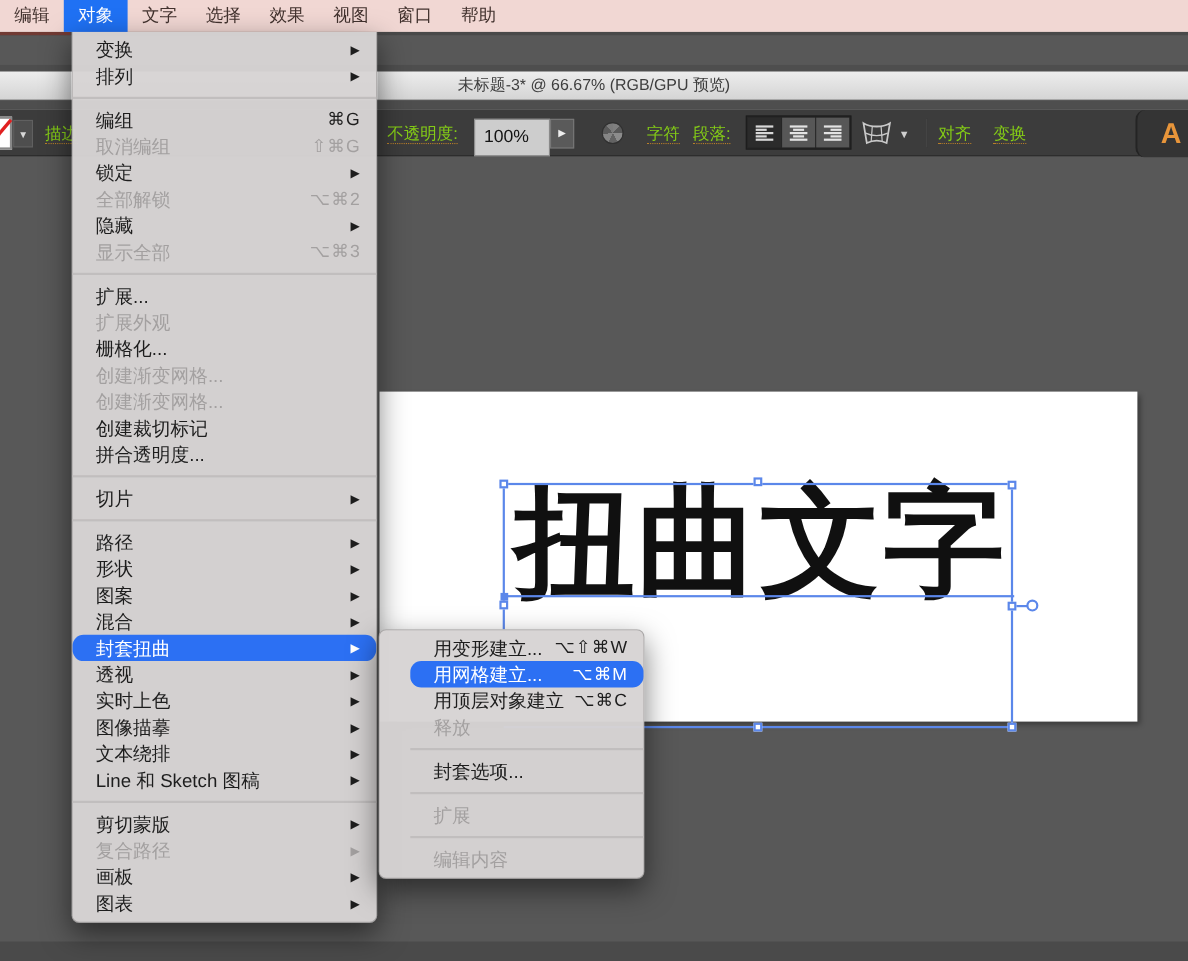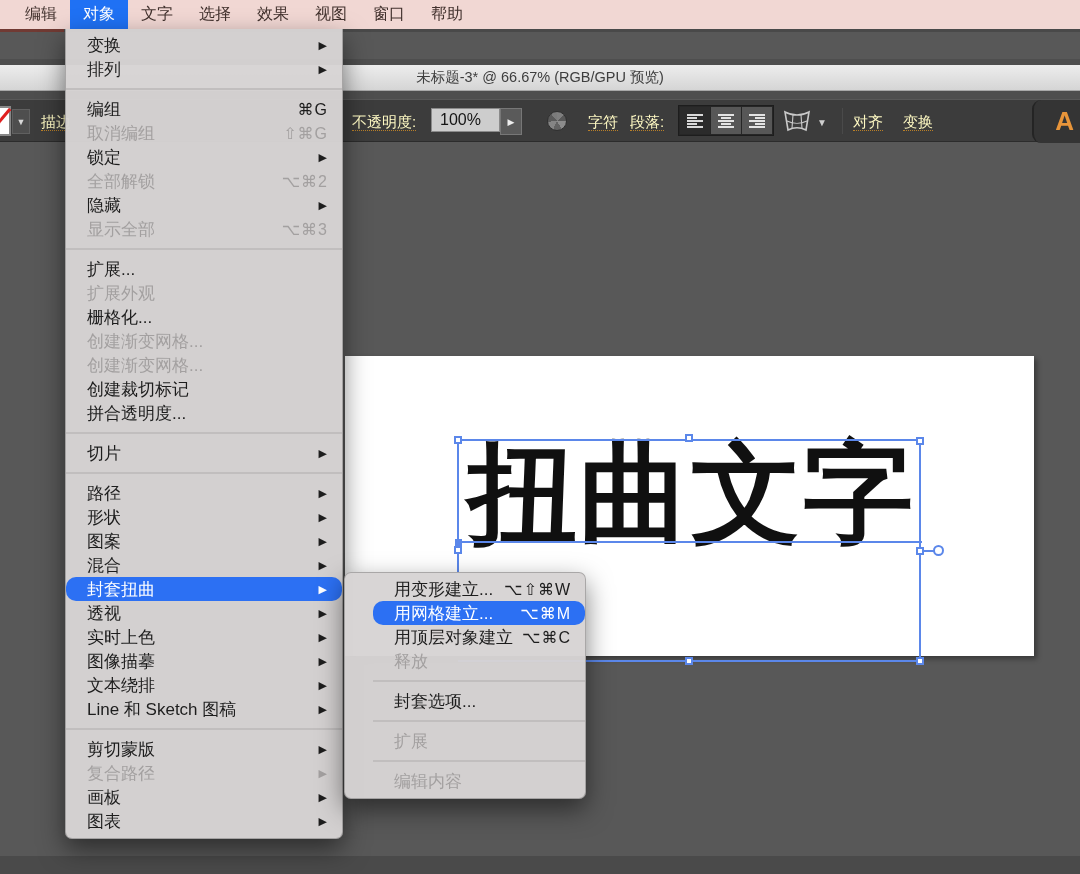--- a/index.html
+++ b/index.html
@@ -2,44 +2,44 @@
 <html><head>
 <meta charset="utf-8">
 <style>
   html,body{margin:0;padding:0;background:#585858;}
   *{box-sizing:border-box;}
   body{font-family:"Liberation Sans","DejaVu Sans",sans-serif;}
   #stage{position:relative;width:1080px;height:874px;overflow:hidden;background:#585858;}
   .abs{position:absolute;}
 
   
-  #menubar{left:0;top:0;width:1080px;height:29px;background:#f1d7d3;display:flex;align-items:stretch;padding-left:12px;z-index:50;}
+  #menubar{left:0;top:0;width:1080px;height:29px;background:#f1d7d3;display:flex;align-items:stretch;padding-left:0;z-index:50;}
   .mb-item{display:flex;align-items:center;padding:0 13px;font-size:16px;color:#42322e;white-space:nowrap;}
   .mb-item.active{background:#1f71f4;color:#ffffff;}
 
   
   #gap-strip{left:0;top:29px;width:1080px;height:3px;background:#494949;z-index:4;}
   #gap-strip .maroon{position:absolute;left:0;top:0;width:64px;height:3px;background:#713a33;}
 
   
   #titlebar{left:0;top:32px;width:1080px;height:26px;background:linear-gradient(#ededed,#d5d5d5);border-bottom:1px solid #a8a8a8;display:flex;align-items:center;justify-content:center;z-index:5;margin-top:33px;}
   #titlebar .title{font-size:14.5px;color:#3e3e3e;}
 
   
   #header-band{left:0;top:59px;width:1080px;height:40px;background:#4e4e4e;z-index:3;}
 
   
   #controlbar{left:0;top:99px;width:1080px;height:43px;background:#3c3c3c;border-top:1px solid #585858;border-bottom:1px solid #2c2c2c;z-index:6;}
-  .orange-link{color:#fef9c3;font-size:15px;border-bottom:1px dotted #b97f28;line-height:17px;white-space:nowrap;}
+  .orange-link{color:#84cc16;font-size:15px;border-bottom:1px dotted #b97f28;line-height:17px;white-space:nowrap;}
   #stroke-swatch{left:-15px;top:6px;width:26px;height:30px;background:#ffffff;border:2px solid #888;}
   #stroke-swatch svg{position:absolute;left:0;top:0;}
   #swatch-caret{left:12px;top:9px;width:18px;height:25px;background:#4e4e4e;border:1px solid #606060;color:#d8d8d8;font-size:9px;display:flex;align-items:center;justify-content:center;}
   #stroke-label{left:41px;top:13px;}
   #opacity-label{left:352px;top:13px;}
-  #opacity-field{left:431px;top:8px;width:69px;height:24px;background:#cdcdcd;border:1px solid #8a8a8a;color:#141414;font-size:16px;display:flex;align-items:center;padding-left:8px;}
+  #opacity-field{left:431px;top:8px;width:69px;height:34px;background:#cdcdcd;border:1px solid #8a8a8a;color:#141414;font-size:16px;display:flex;align-items:center;padding-left:8px;}
   #opacity-spinner{left:500px;top:8px;width:22px;height:27px;background:#5a5a5a;border:1px solid #777;display:flex;align-items:center;justify-content:center;color:#eee;font-size:9px;}
   #colorwheel{left:547px;top:11px;width:20px;height:20px;border-radius:50%;border:1px solid #2f2f2f;
     background:conic-gradient(#8b8b8b 0 45deg,#5f5f5f 45deg 90deg,#9a9a9a 90deg 150deg,#6a6a6a 150deg 205deg,#929292 205deg 265deg,#606060 265deg 320deg,#868686 320deg 360deg);opacity:.85;}
   #char-label{left:588px;top:13px;}
   #para-label{left:630px;top:13px;}
   #align-group{left:678px;top:5px;height:31px;background:#262626;border:1px solid #1d1d1d;display:flex;padding:1px;gap:1px;}
   .align-btn{width:30px;height:27px;background:#575757;display:flex;align-items:center;justify-content:center;}
   .align-btn.pressed{background:#2b2b2b;}
   #warp-icon{left:781px;top:9px;width:32px;height:25px;}
   #warp-caret{left:817px;top:17px;color:#cfcfcf;font-size:10px;}

